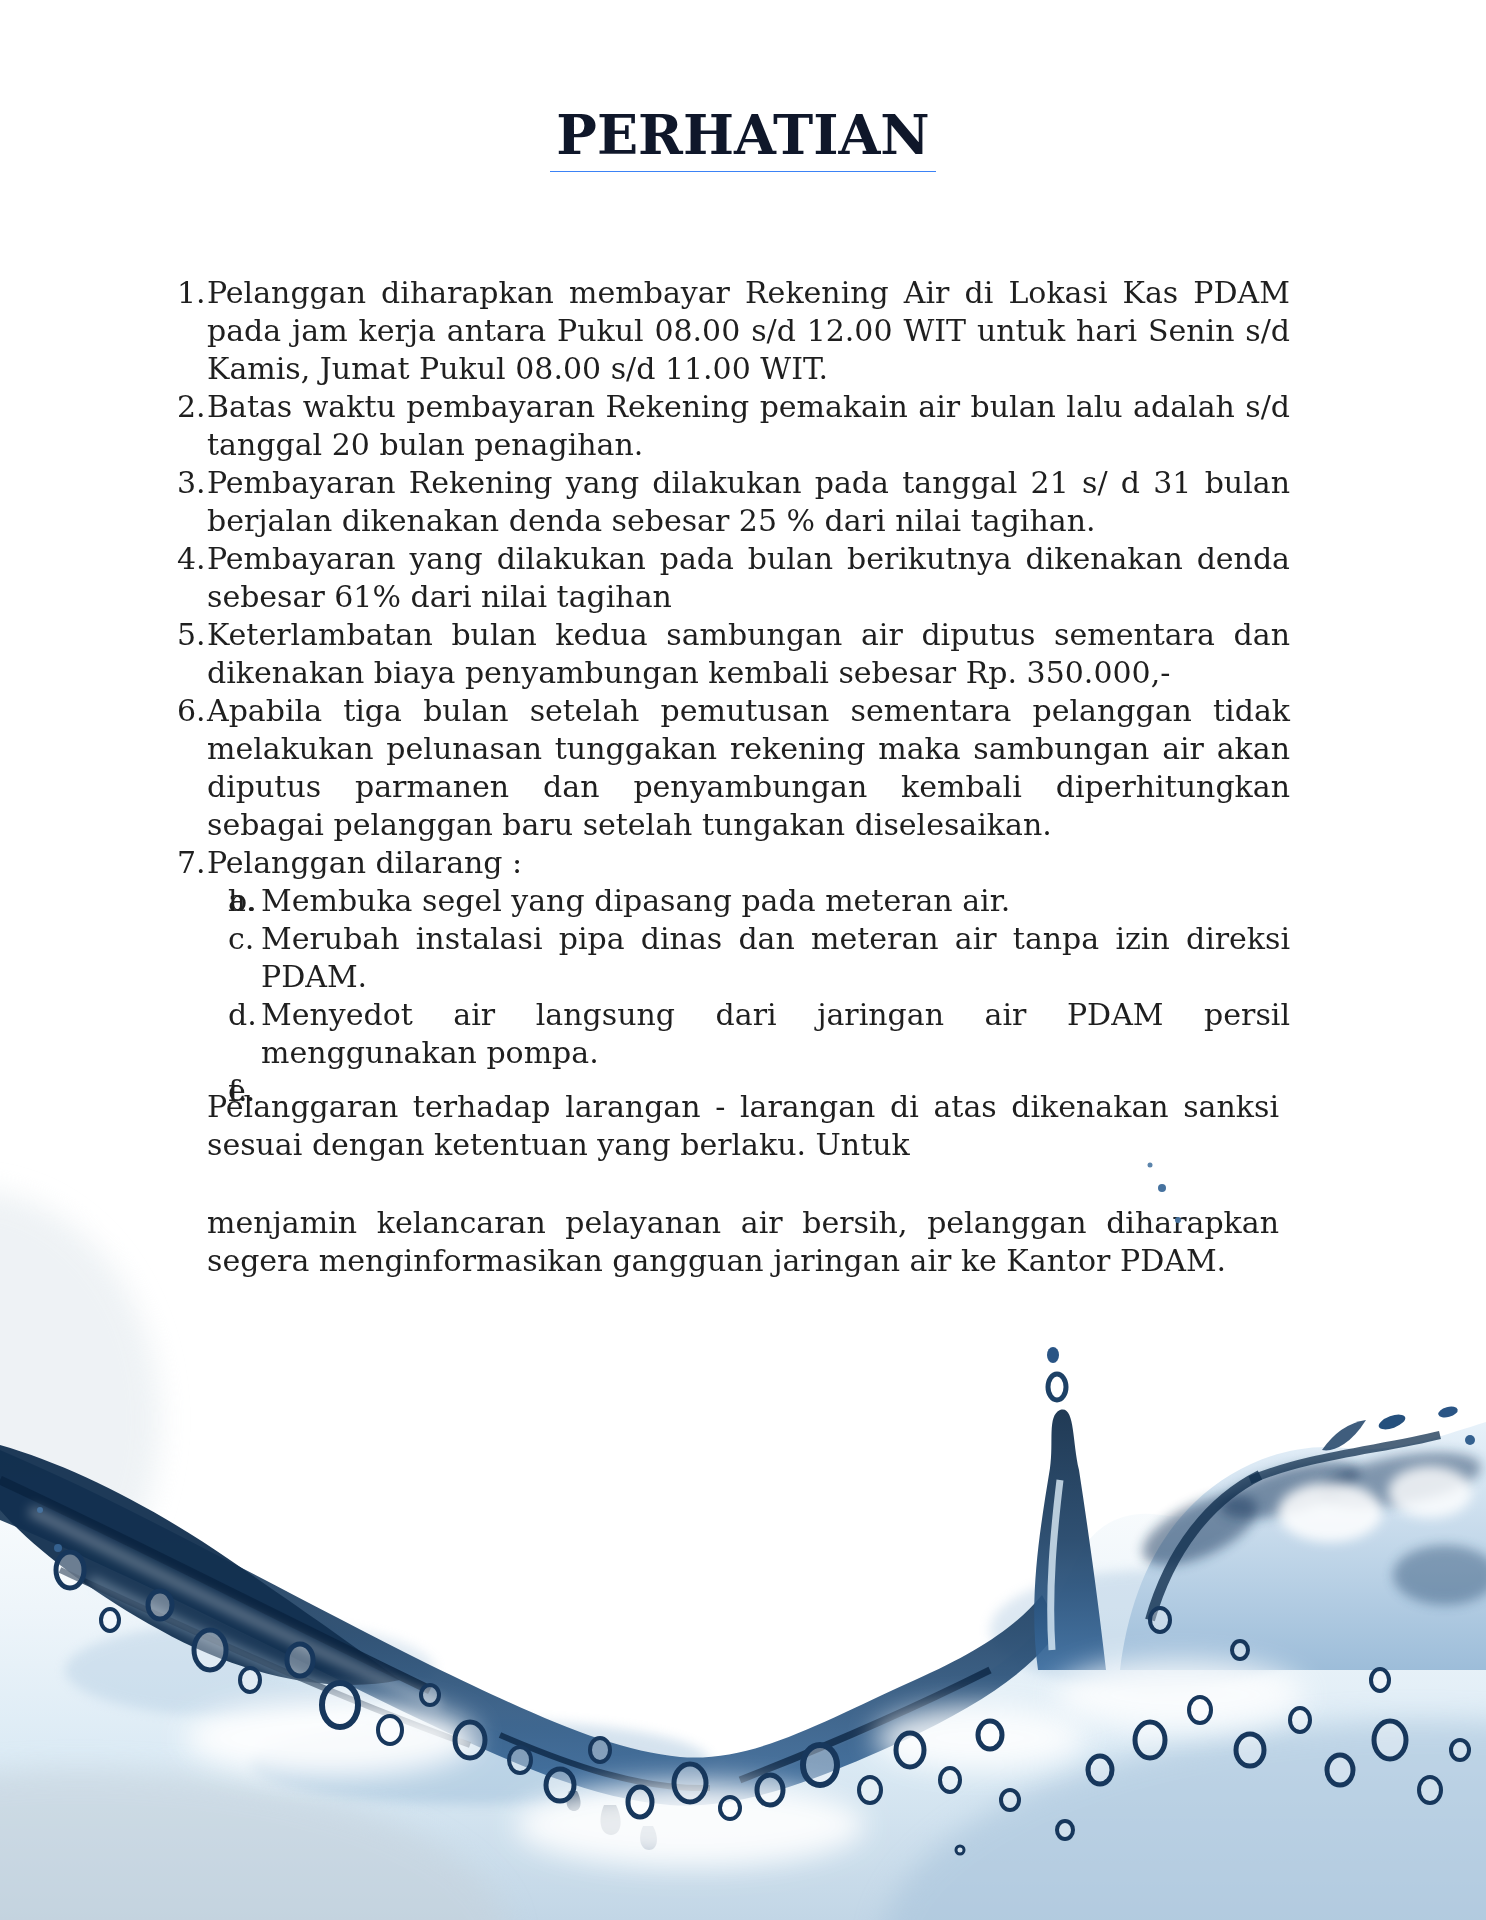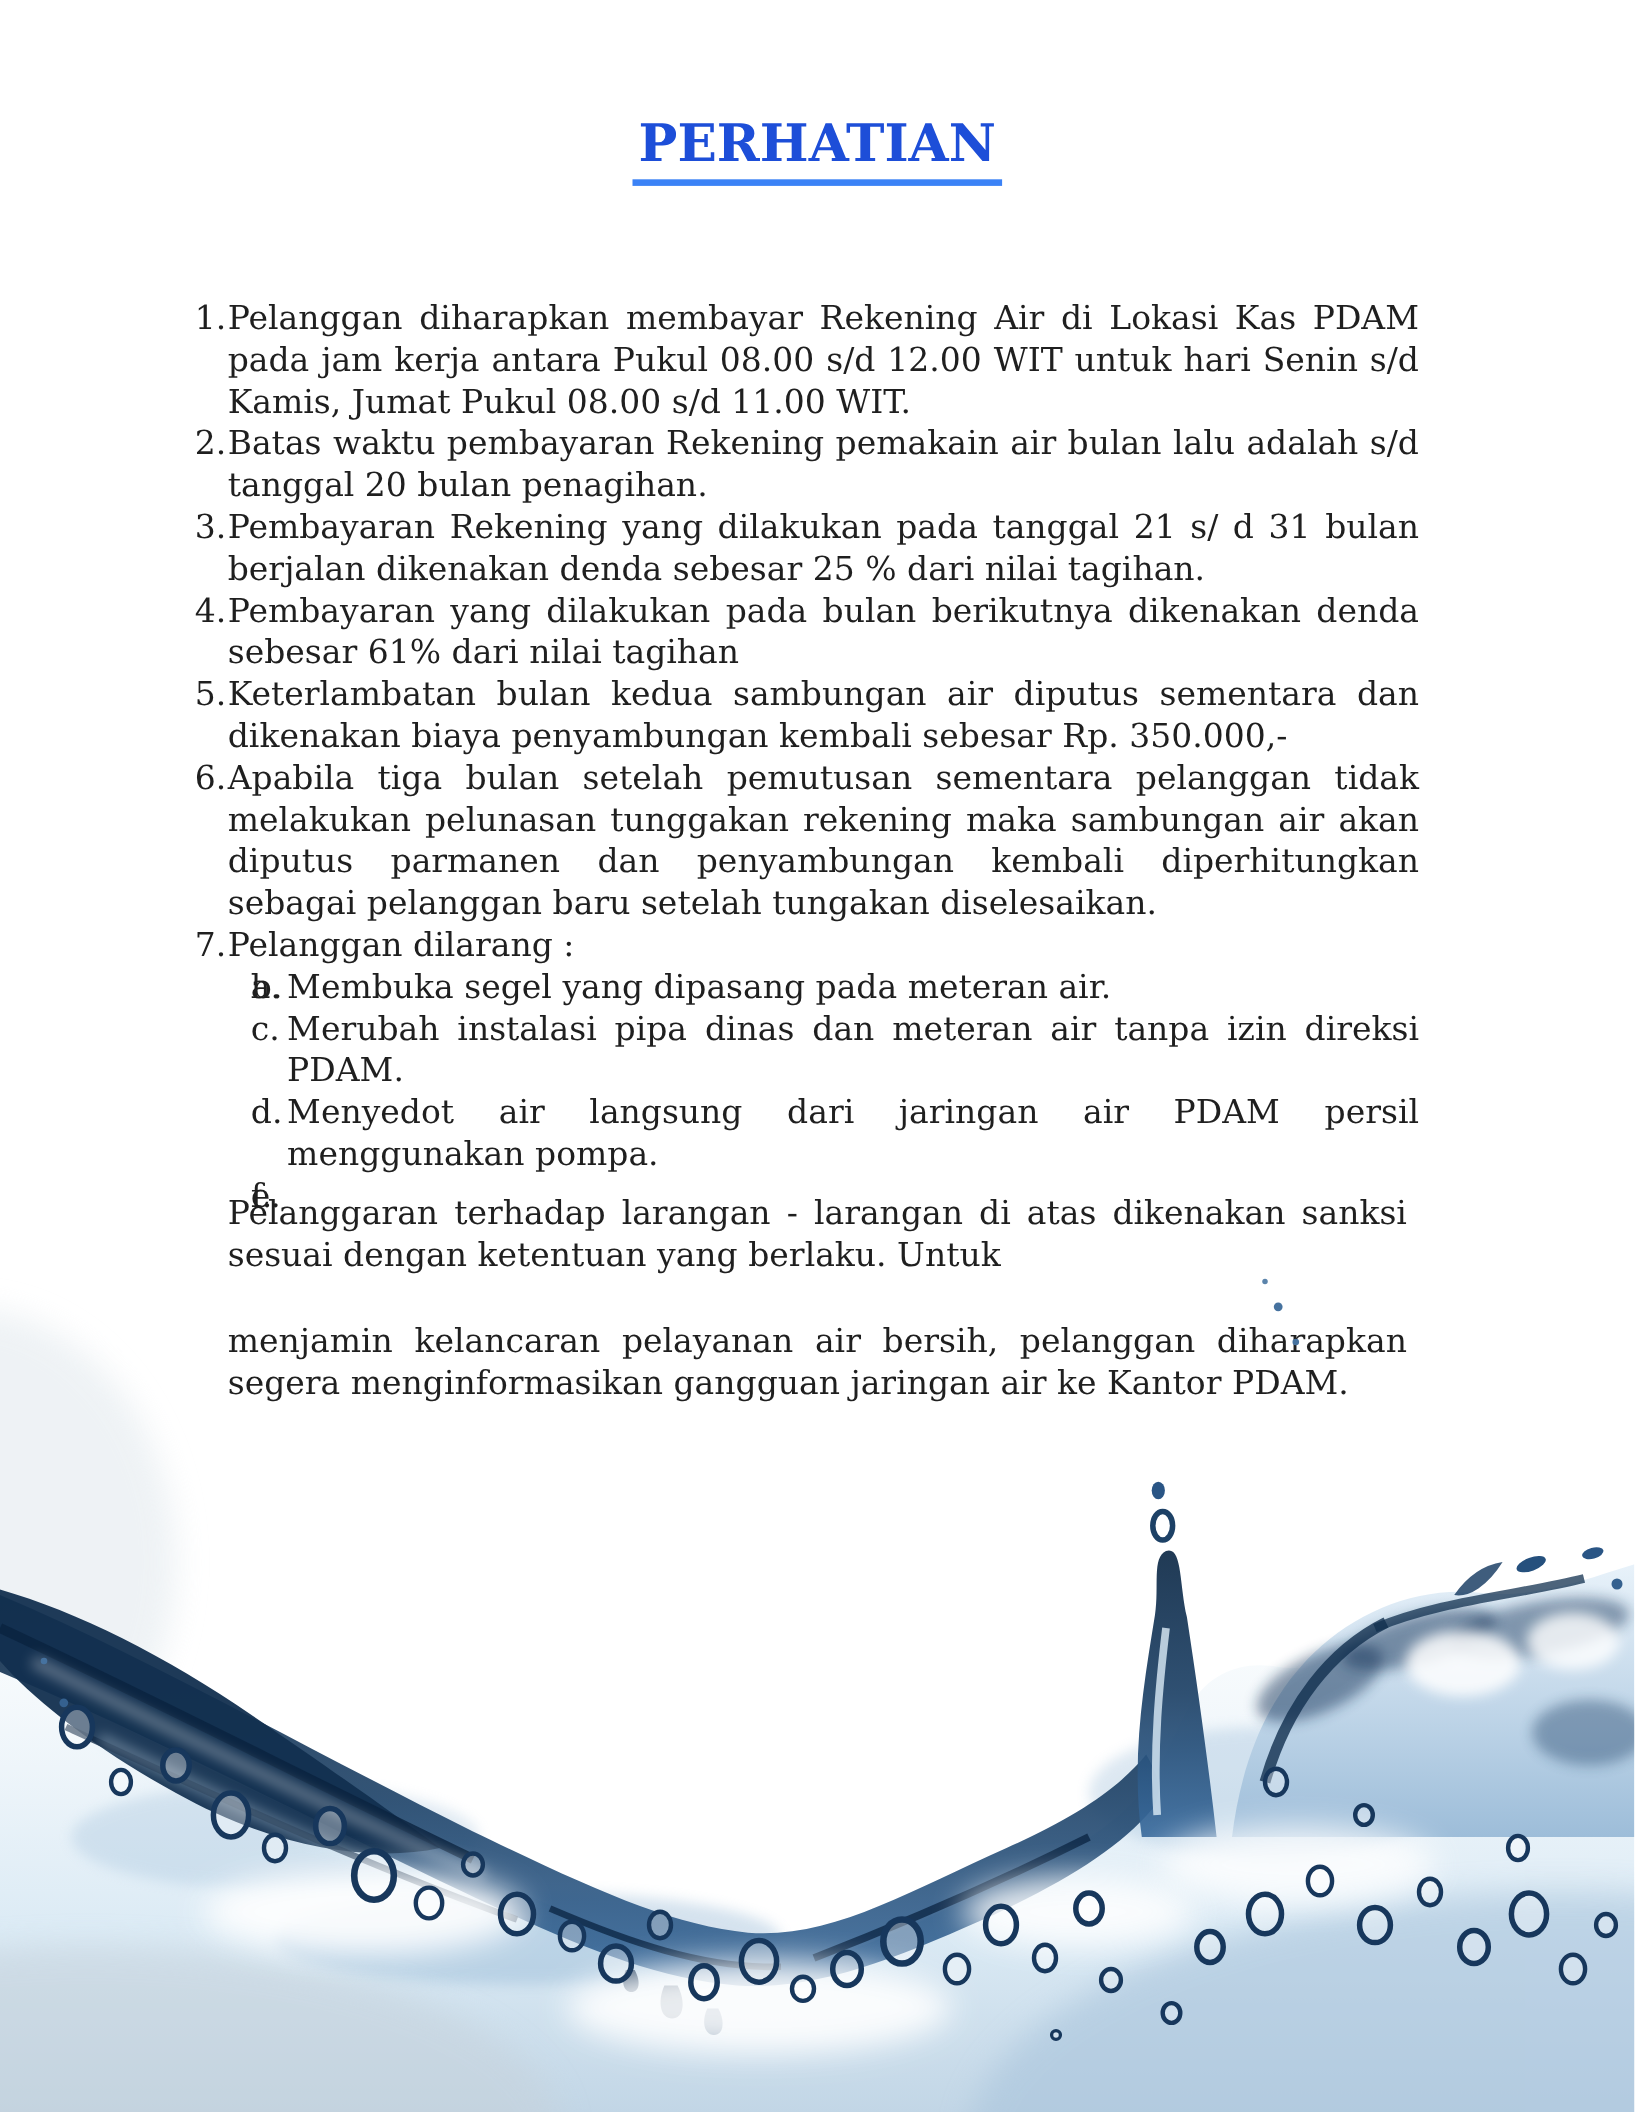--- a/index.html
+++ b/index.html
@@ -8,25 +8,25 @@
     width:1486px; height:1920px;
     background:#ffffff;
     overflow:hidden;
     font-family:"DejaVu Serif", serif;
     color:#1f1f1f;
   }
   .title-wrap { text-align:center; padding-top:104px; }
   .doc-title {
     display:inline-block;
     margin:0;
-    font-size:47px;
+    font-size:54px;
     font-weight:bold;
     letter-spacing:0px;
-    color:#1d4ed8;
-    border-bottom:6px solid #3b82f6;
+    color:#0f172a;
+    border-bottom:1px solid #3b82f6;
     padding:0 6px 5px 6px;
     line-height:1.15;
   }
   .content {
     margin:102px 0 0 177px;
     width:1113px;
     font-size:30px;
     line-height:38px;
   }
   .item { position:relative; padding-left:30px; text-align:justify; }

